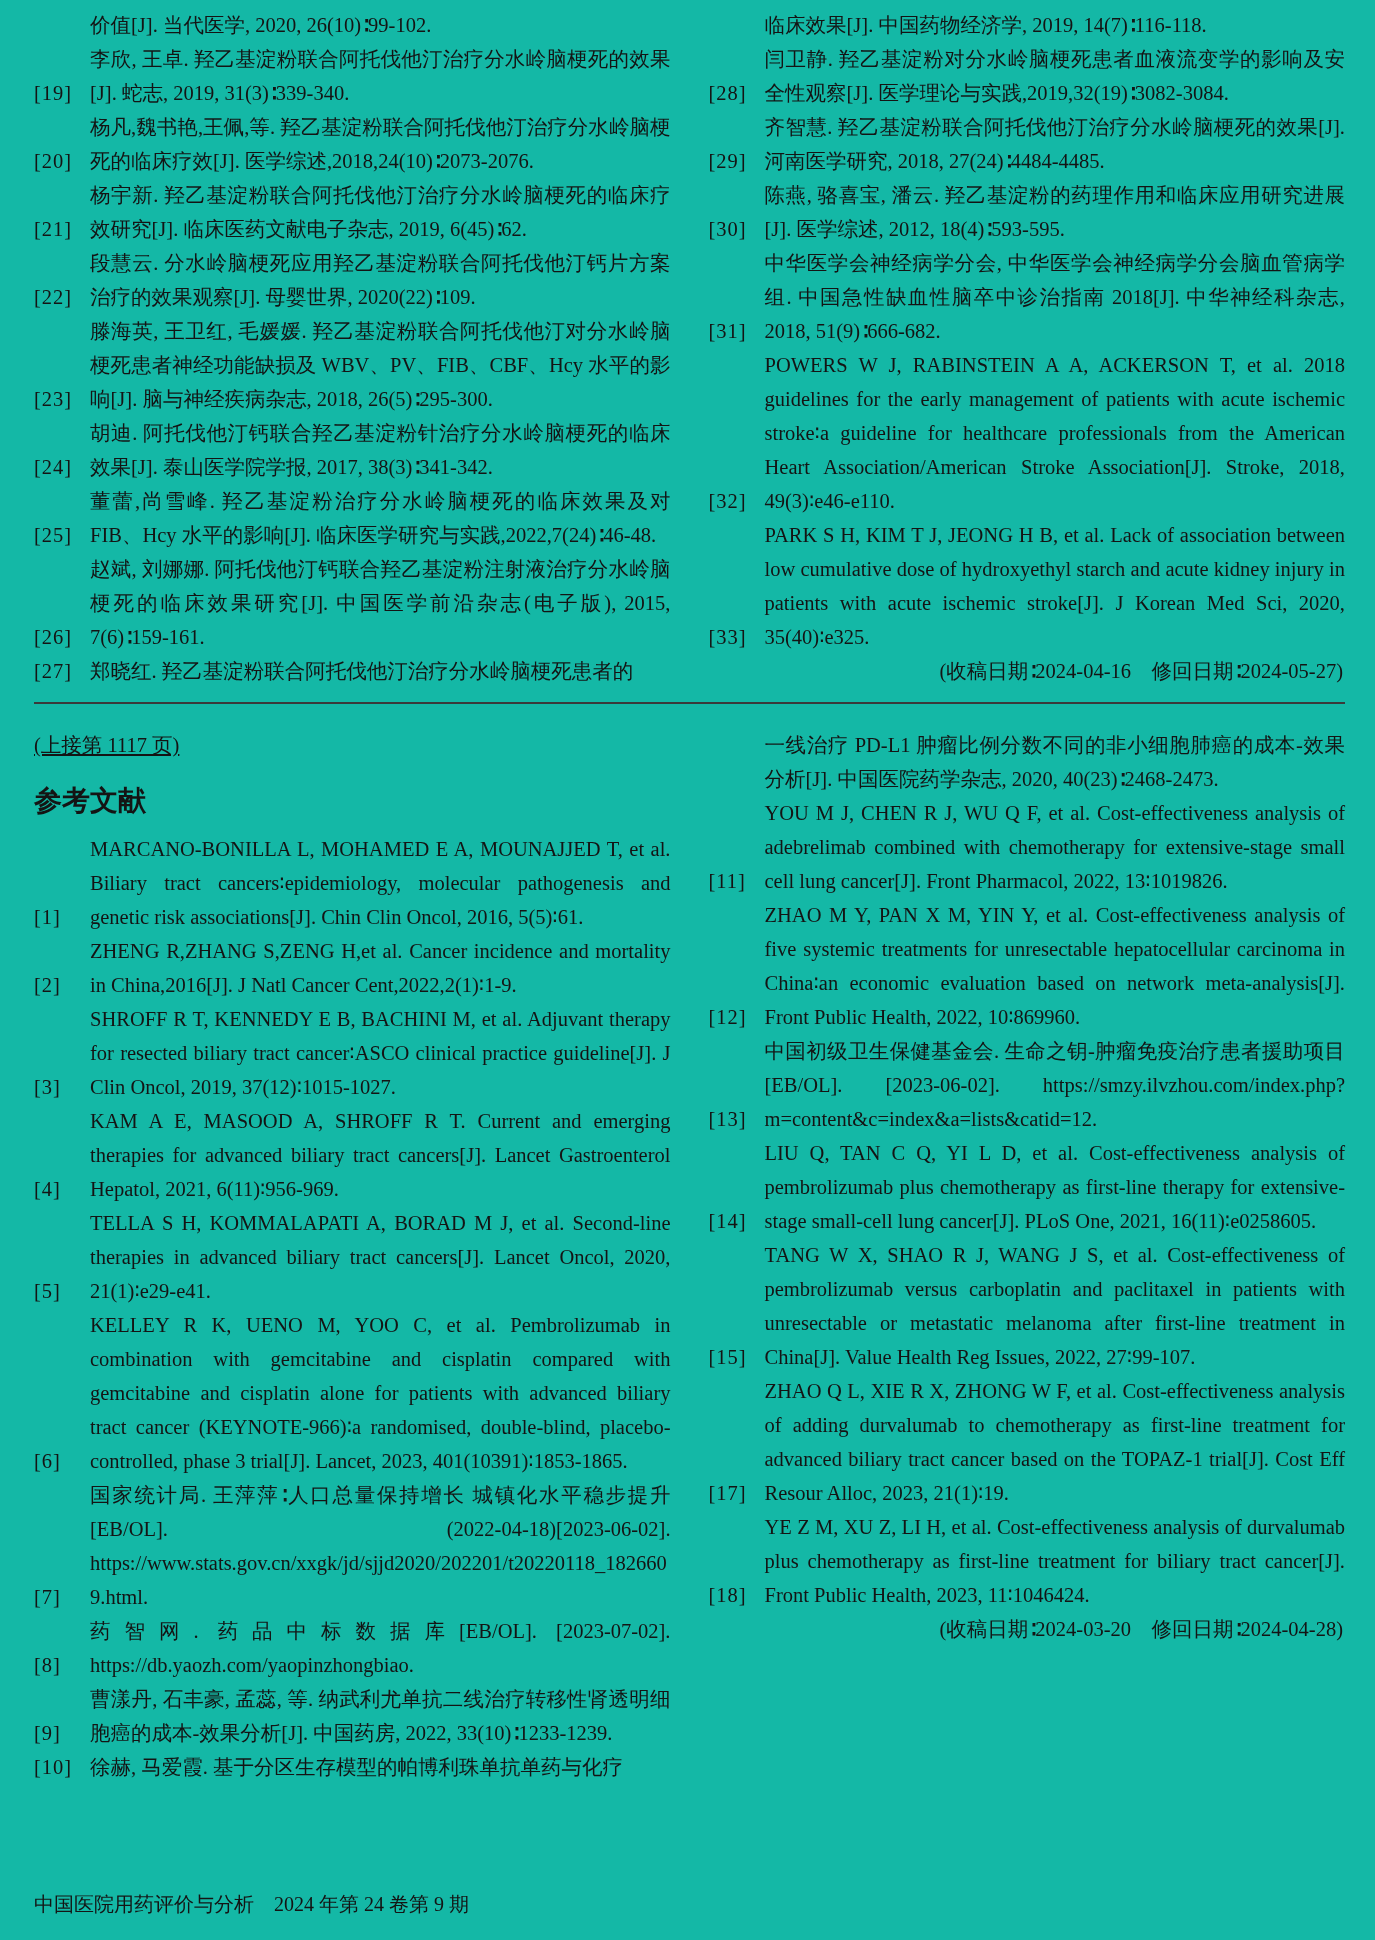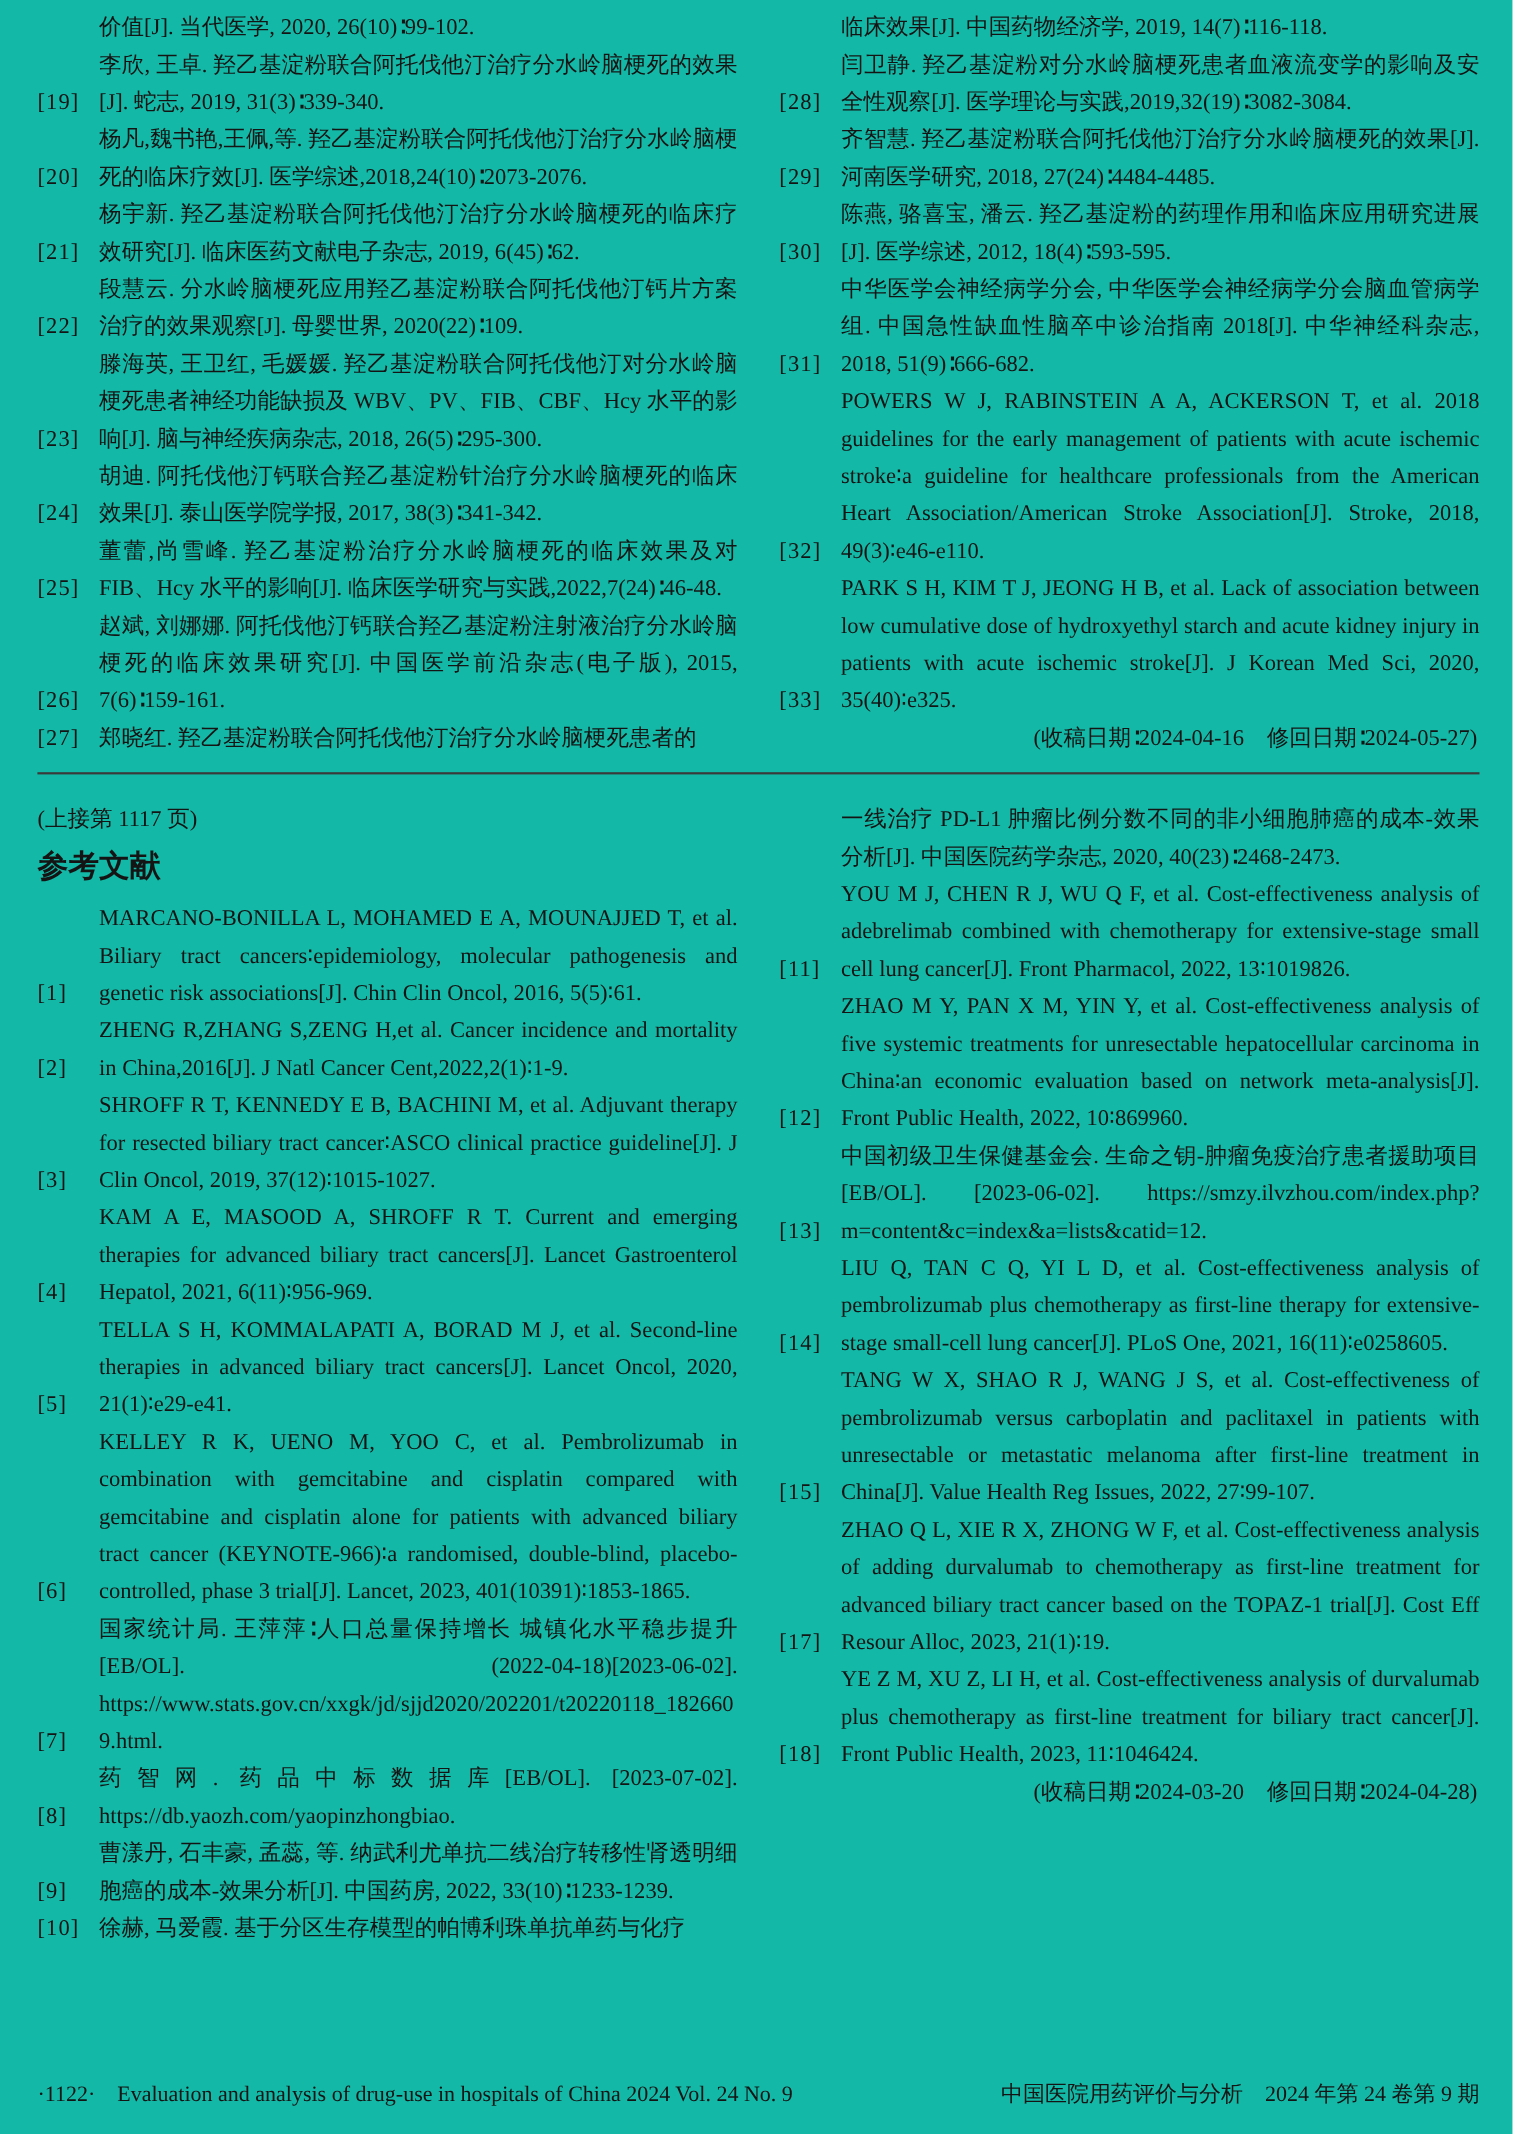--- a/index.html
+++ b/index.html
@@ -54,21 +54,22 @@
   }
   .divider {
     border: none;
     border-top: 2.5px solid #3a3a3a;
     margin: 14px 0 0 0;
   }
   .bottom-section {
     margin-top: 24px;
   }
   .continued-note {
-    margin: 0 0 4px 0;
+    margin: 0 0 18px 0;
+    text-decoration: underline;
   }
   .refs-heading {
     font-family: "Liberation Sans", "DejaVu Sans", sans-serif;
     font-size: 28px;
     font-weight: bold;
     margin: 4px 0 10px 0;
     line-height: 42px;
   }
   .page-footer {
     position: absolute;
@@ -275,17 +276,16 @@
           <div class="ref">
             <span class="ref-label">[18]</span>
             <span class="ref-text">YE Z M, XU Z, LI H, et al. Cost-effectiveness analysis of durvalumab plus chemotherapy as first-line treatment for biliary tract cancer[J]. Front Public Health, 2023, 11∶1046424.</span>
           </div>
         </div>
       <p class="dates-note">(收稿日期∶2024-03-20　修回日期∶2024-04-28)</p>
     </div>
   </section>
 
   <footer class="page-footer">
-    <span>·1122·　Evaluation and analysis of drug-use in hospitals of China 2024 Vol. 24 No. 9</span>
     <span>中国医院用药评价与分析　2024 年第 24 卷第 9 期</span>
   </footer>
 
 </div>
 
 </body></html>

